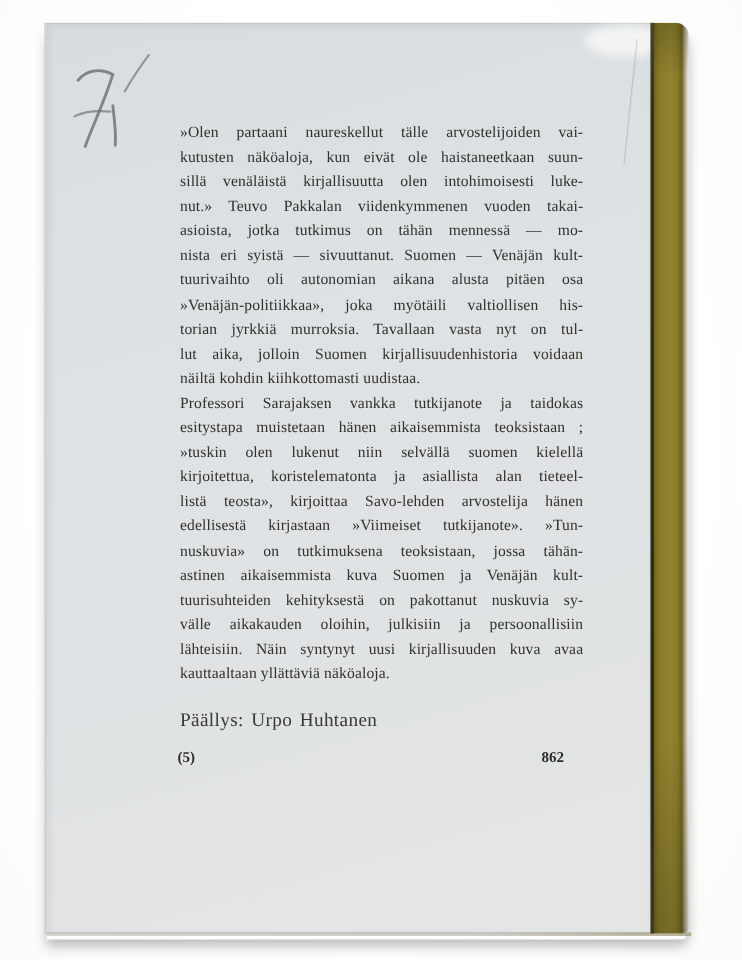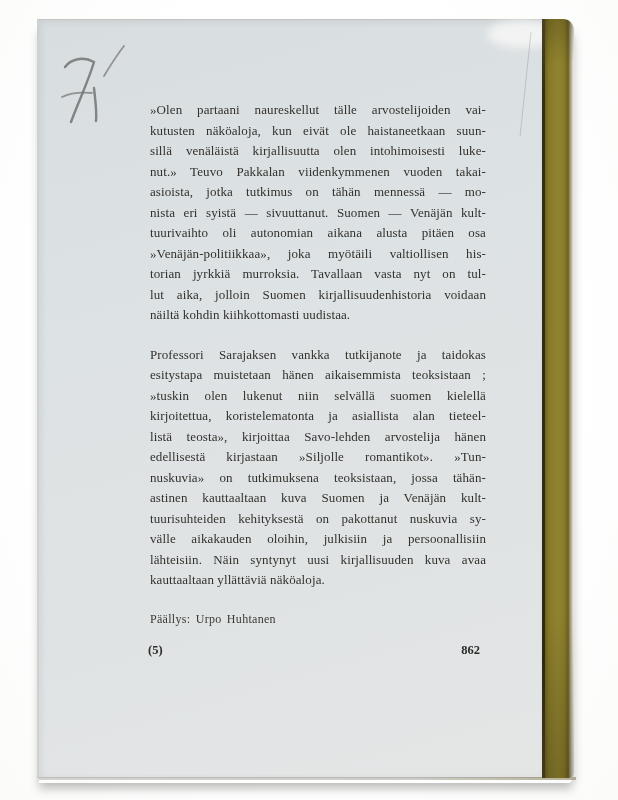--- a/index.html
+++ b/index.html
@@ -54,38 +54,38 @@
   
   .pencil{position:absolute;left:13px;top:18px;}
   .pencil path{fill:none;stroke:#6b6b6a;stroke-width:2.4;stroke-linecap:round;opacity:.8;}
   .pencil path.thin{stroke-width:1.8;opacity:.65;}
   
   .textblock{
     position:absolute;left:111px;top:80px;width:336px;
     color:#32312c;font-size:13px;
   }
   .para{margin:0;padding:0;}
-  .para2{margin-top:19px;}
+  .para2{}
   .line{
     height:20.5px;line-height:20.5px;overflow:hidden;
     text-align:justify;text-align-last:justify;
     letter-spacing:.1px;
   }
   .line.last{text-align-last:left;}
   .credit{
-    margin-top:21px;font-size:12px;line-height:15px;height:15px;
+    margin-top:21px;font-size:16px;line-height:15px;height:15px;
     letter-spacing:.3px;color:#3a3933;word-spacing:2px;
   }
   .codes{
     margin-top:16px;height:15px;line-height:15px;
     display:flex;justify-content:space-between;
     font-size:12.5px;font-weight:bold;color:#2c2b26;
   }
   .codes .left{margin-left:-2px;}
-  .codes .right{margin-right:6px;}
+  .codes .right{margin-right:16px;}
 </style>
 </head>
 <body>
 
 <div class="photo">
   <div class="book">
     <div class="book-shadow"></div>
 
     <div class="cover">
       <div class="spine-top-wear"></div>
@@ -112,23 +112,23 @@
           <div class="line">lut aika, jolloin Suomen kirjallisuudenhistoria voidaan</div>
           <div class="line last">näiltä kohdin kiihkottomasti uudistaa.</div>
         </div>
 
         <div class="para para2">
           <div class="line">Professori Sarajaksen vankka tutkijanote ja taidokas</div>
           <div class="line">esitystapa muistetaan hänen aikaisemmista teoksistaan ;</div>
           <div class="line">»tuskin olen lukenut niin selvällä suomen kielellä</div>
           <div class="line">kirjoitettua, koristelematonta ja asiallista alan tieteel-</div>
           <div class="line">listä teosta», kirjoittaa Savo-lehden arvostelija hänen</div>
-          <div class="line">edellisestä kirjastaan »Siljolle romantikot». »Tun-</div>
+          <div class="line">edellisestä kirjastaan »Viimeiset tutkijanote». »Tun-</div>
           <div class="line">nuskuvia» on tutkimuksena teoksistaan, jossa tähän-</div>
-          <div class="line">astinen kauttaaltaan kuva Suomen ja Venäjän kult-</div>
+          <div class="line">astinen aikaisemmista kuva Suomen ja Venäjän kult-</div>
           <div class="line">tuurisuhteiden kehityksestä on pakottanut nuskuvia sy-</div>
           <div class="line">välle aikakauden oloihin, julkisiin ja persoonallisiin</div>
           <div class="line">lähteisiin. Näin syntynyt uusi kirjallisuuden kuva avaa</div>
           <div class="line last">kauttaaltaan yllättäviä näköaloja.</div>
         </div>
 
         <div class="credit">Päällys: Urpo Huhtanen</div>
 
         <div class="codes">
           <span class="left">(5)</span>

